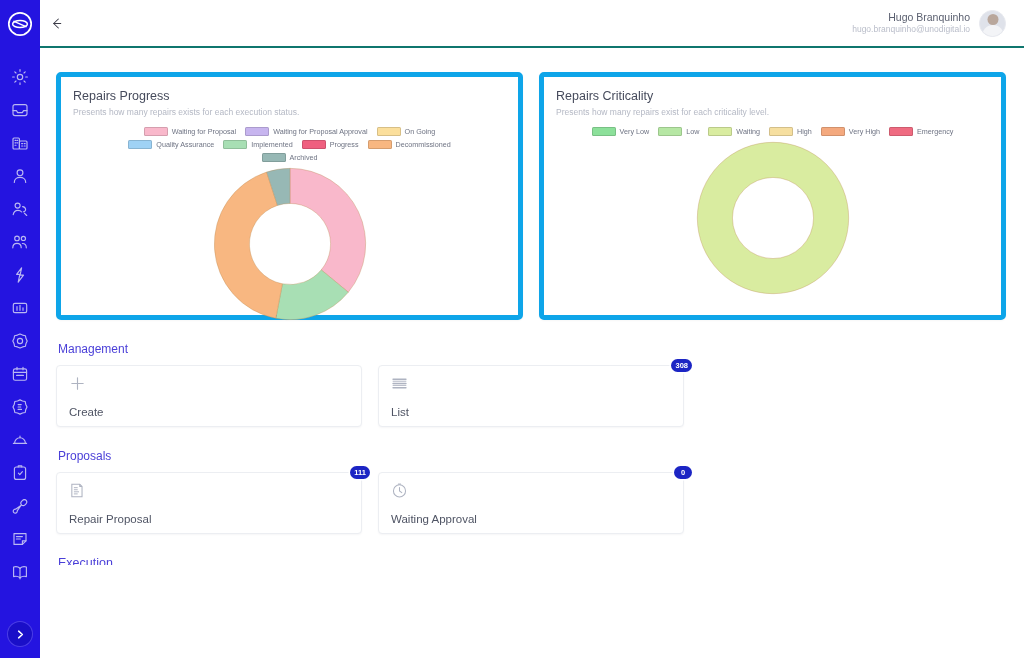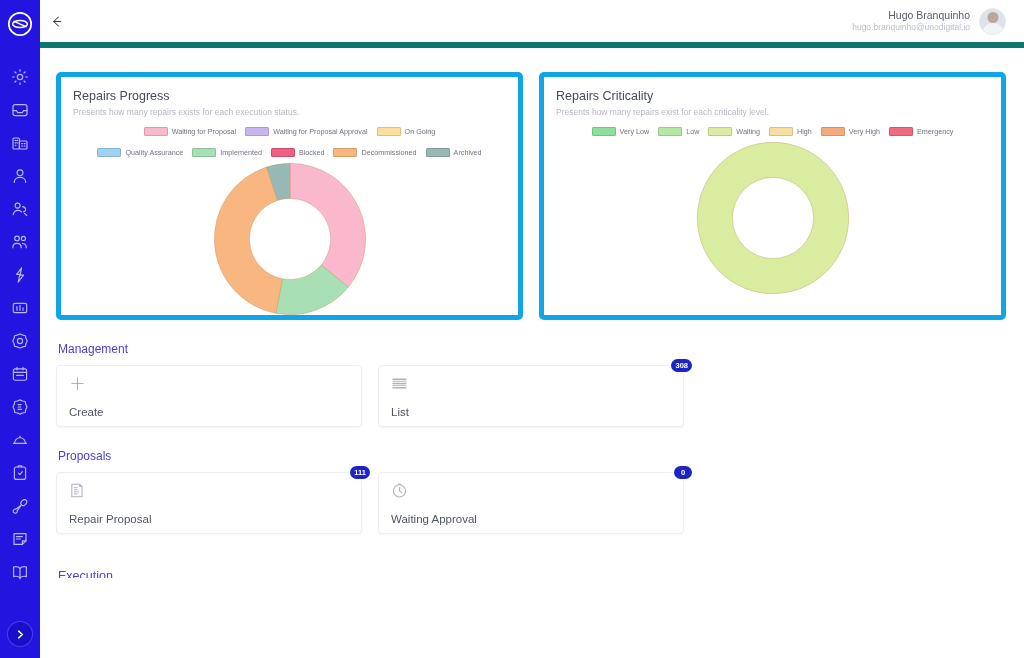--- a/index.html
+++ b/index.html
@@ -43,21 +43,21 @@
     background: #1a0fc8;
     display: flex; align-items: center; justify-content: center;
     box-shadow: 0 0 0 1px rgba(255,255,255,.18);
     cursor: pointer;
   }
 
   
   .main { flex: 1 1 auto; height: 658px; position: relative; background: #fff; overflow: hidden; }
   .topbar {
     height: 48px; width: 984px;
-    border-bottom: 6px solid #0f766e;
+    border-bottom: 2px solid #0f766e;
     display: flex; align-items: center;
     padding: 0 18px 0 5px;
     background: #fff;
   }
   .back-arrow {
     width: 22px; height: 22px; display: flex; align-items: center; justify-content: center;
     cursor: pointer; color: #3b3b47;
   }
   .topbar-spacer { flex: 1 1 auto; }
   .userbox { display: flex; align-items: center; gap: 9px; cursor: pointer; }
@@ -94,21 +94,21 @@
     flex: 1 1 0;
     padding: 12px 10px 8px 10px;
     height: 248px;
     position: relative;
   }
   .card-title { font-size: 12.5px; color: #464b5c; margin: 0 0 4px 2px; font-weight: 400; }
   .card-sub { font-size: 8.5px; color: #b4b8c4; margin: 0 0 6px 2px; }
 
   .legend {
     display: flex; flex-wrap: wrap; justify-content: center;
-    gap: 12px 9px; padding: 4px 26px 0 26px;
+    gap: 4px 9px; padding: 4px 26px 0 26px;
   }
   .legend-item { display: flex; align-items: center; gap: 4px; cursor: pointer; }
   .legend-swatch {
     width: 24px; height: 9px; border-radius: 1.5px;
     border: 1px solid rgba(0,0,0,.14);
   }
   .legend-label { font-size: 7.2px; color: #6e7383; white-space: nowrap; }
 
   .donut-wrap { display: flex; align-items: center; justify-content: center; margin-top: 4px; }
 
@@ -134,21 +134,21 @@
     position: absolute; top: -7px; right: -9px;
     min-width: 18px; height: 13px; padding: 0 4px;
     border-radius: 7px;
     background: #1c25c4;
     color: #fff; font-size: 7.5px; font-weight: bold;
     display: flex; align-items: center; justify-content: center;
     box-shadow: 0 0 0 1.5px #fff;
     margin-left: 20px;
   }
   .clipped-title {
-    font-size: 12.5px; color: #4a3fd8; margin: 35px 0 0 2px;
+    font-size: 12.5px; color: #4a3fd8; margin: 22px 0 0 2px;
     height: 9px; overflow: hidden;
   }
 </style>
 </head>
 <body>
 
 <div id="app">
 
   <nav class="sidebar">
     <div class="logo-wrap">
@@ -314,21 +314,21 @@
               <div class="legend-item">
                 <span class="legend-swatch" style="background:#9fd2f5"></span>
                 <span class="legend-label">Quality Assurance</span>
               </div>
               <div class="legend-item">
                 <span class="legend-swatch" style="background:#a8dfb4"></span>
                 <span class="legend-label">Implemented</span>
               </div>
               <div class="legend-item">
                 <span class="legend-swatch" style="background:#ef5f7f"></span>
-                <span class="legend-label">Blocked</span>
+                <span class="legend-label">Progress</span>
               </div>
               <div class="legend-item">
                 <span class="legend-swatch" style="background:#f8b781"></span>
                 <span class="legend-label">Decommissioned</span>
               </div>
               <div class="legend-item">
                 <span class="legend-swatch" style="background:#97b8b5"></span>
                 <span class="legend-label">Archived</span>
               </div>
             </div>

